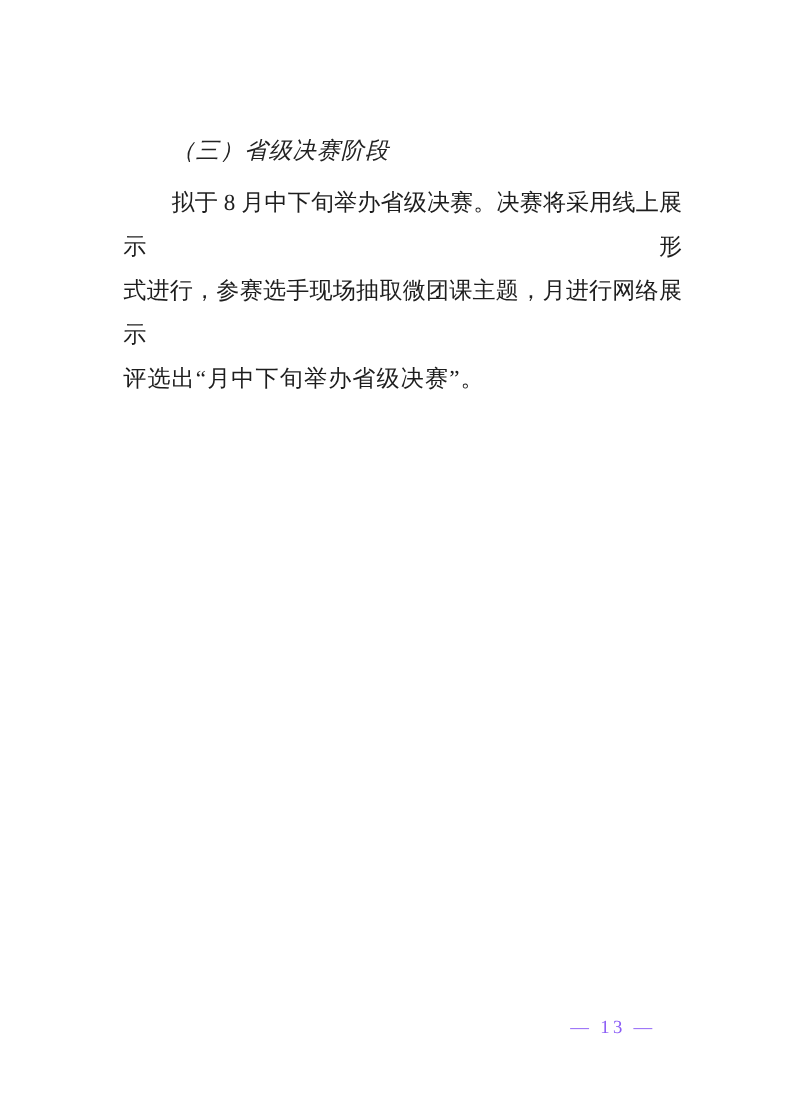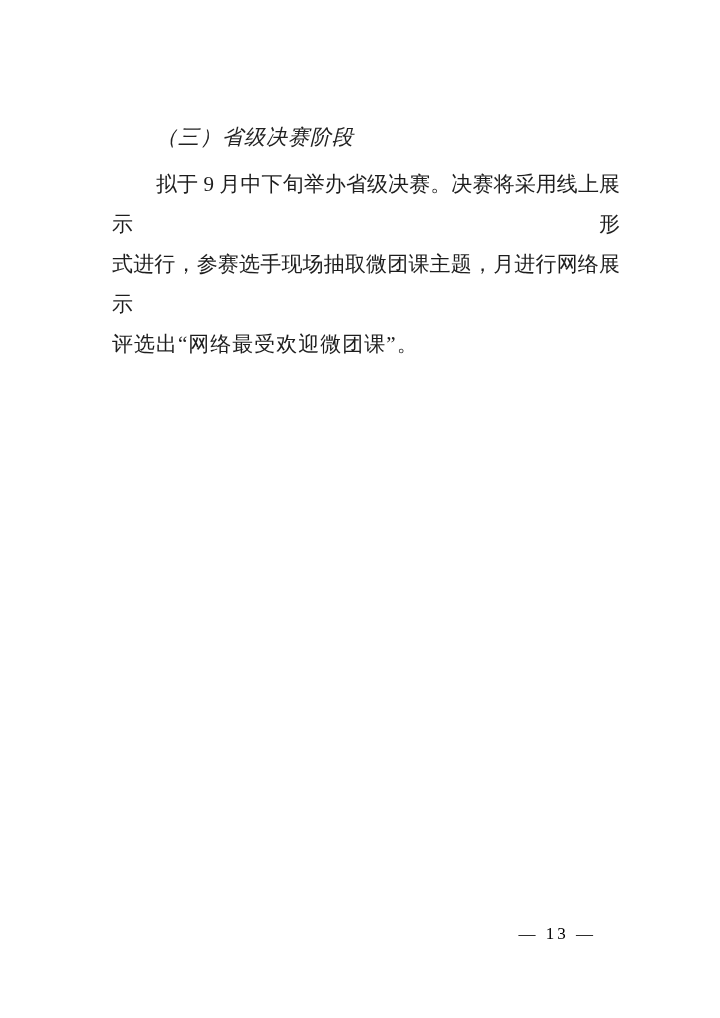--- a/index.html
+++ b/index.html
@@ -51,29 +51,29 @@
   .last {
     text-align: left;
     letter-spacing: 1px;
   }
   .footer {
     position: absolute;
     top: 924px;
     right: 124px;
     font-size: 17px;
     letter-spacing: 3px;
-    color: #000000;
+    color: #8b5cf6;
   }
 </style>
 </head>
 <body>
 
 <div class="page">
   <div class="content">
     <h3 class="heading">（三）省级决赛阶段</h3>
     <div class="para">
-      <div class="line just indent">拟于 9 月中下旬举办省级决赛。决赛将采用线上展示形</div>
+      <div class="line just indent">拟于 8 月中下旬举办省级决赛。决赛将采用线上展示形</div>
       <div class="line just">式进行，参赛选手现场抽取微团课主题，月进行网络展示</div>
-      <div class="line last">评选出“网络最受欢迎微团课”。</div>
+      <div class="line last">评选出“月中下旬举办省级决赛”。</div>
     </div>
   </div>
   <div class="footer">— 13 —</div>
 </div>
 
 </body></html>

